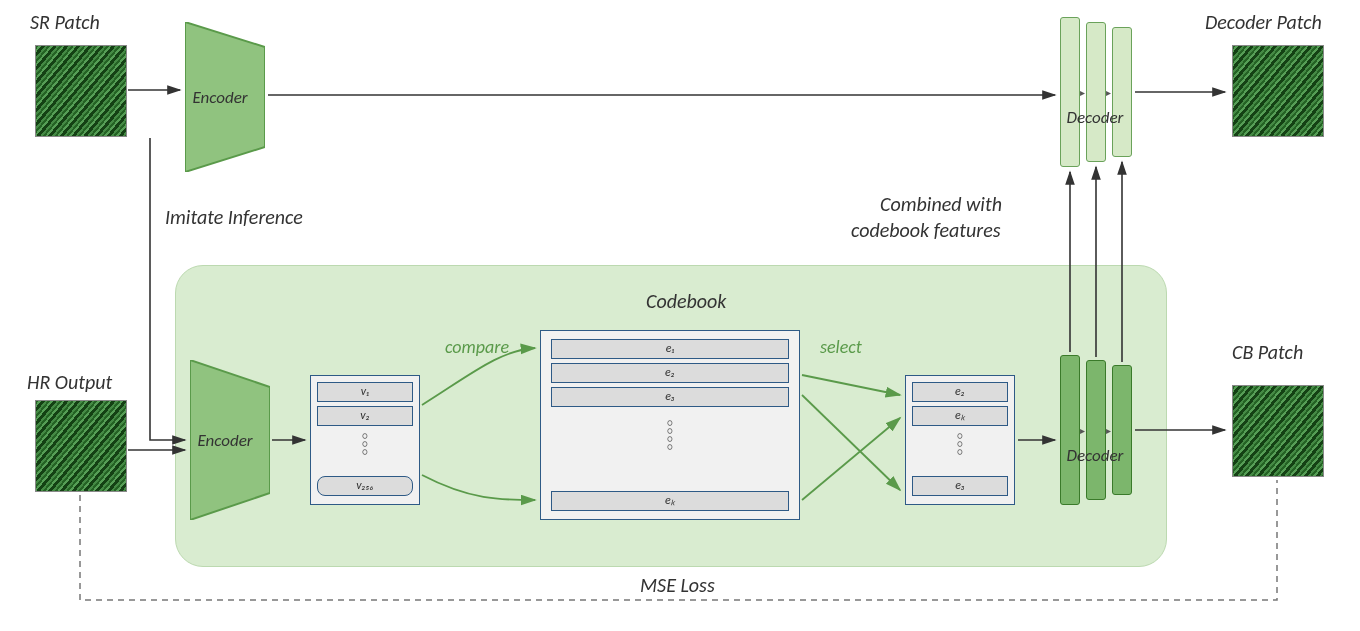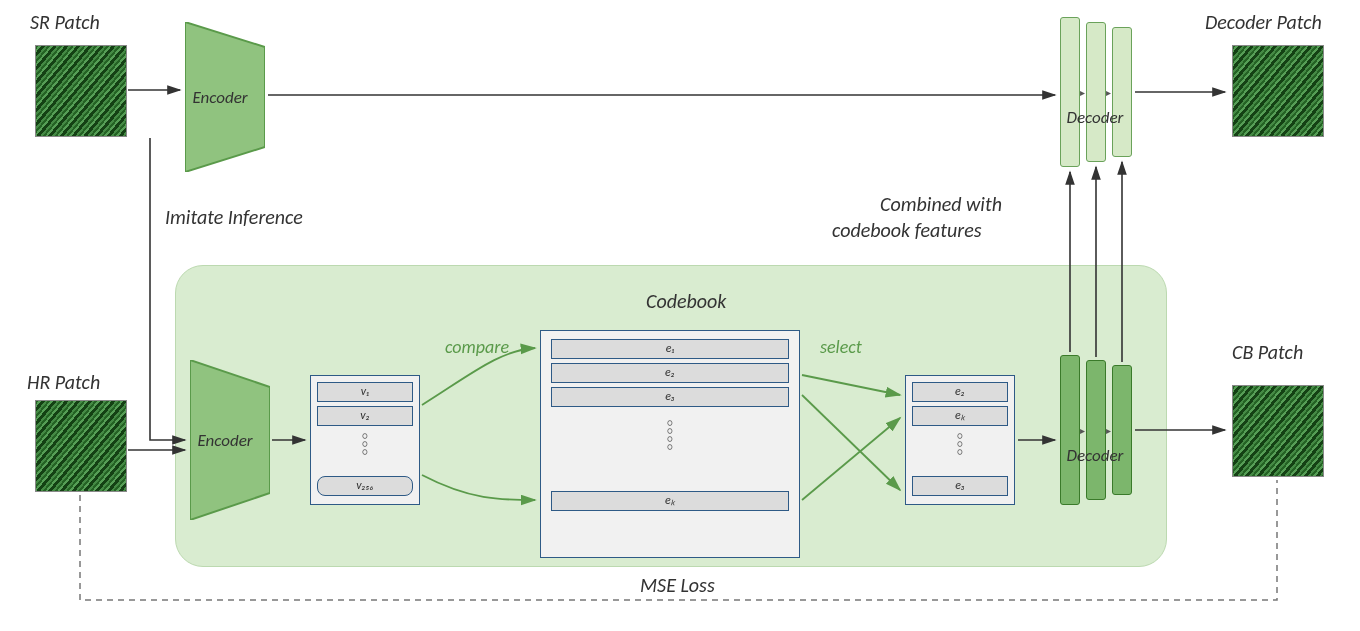--- a/index.html
+++ b/index.html
@@ -140,21 +140,21 @@
     width: 1360px; height: 631px;
     pointer-events: none;
   }
 </style>
 </head>
 <body>
 
 <div class="stage">
 
   <div class="label" style="left:30px; top:10px;">SR Patch</div>
-  <div class="label" style="left:27px; top:370px;">HR Patch</div>
+  <div class="label" style="left:27px; top:370px;">HR Output</div>
   <div class="label" style="left:1205px; top:10px;">Decoder Patch</div>
   <div class="label" style="left:1232px; top:340px;">CB Patch</div>
 
   <div class="patch" style="left:35px; top:45px;">
       <div class="leaf"></div>
     </div>
   <div class="patch" style="left:35px; top:400px;">
       <div class="leaf"></div>
     </div>
   <div class="patch" style="left:1232px; top:45px;">
@@ -190,21 +190,21 @@
         <span>○</span>
         <span>○</span>
       </div>
     <div class="slot" style="top:100px;border-radius:8px;">v₂₅₆</div>
   </div>
 
   <div class="label small" style="left:445px; top:336px; color:#5a9a4a;">compare</div>
 
   <div class="label" style="left:630px; top:289px;margin-left:16px;">Codebook</div>
 
-  <div class="cbookbox" style="left:540px; top:330px; width:260px; height:228px;">
+  <div class="cbookbox" style="left:540px; top:330px; width:260px; height:190px;">
     <div class="slot" style="top:8px;">e₁</div>
     <div class="slot" style="top:32px;">e₂</div>
     <div class="slot" style="top:56px;">e₃</div>
     <div class="dots" style="top:88px;">
         <span>○</span>
         <span>○</span>
         <span>○</span>
         <span>○</span>
       </div>
     <div class="slot" style="top:160px;">eₖ</div>
@@ -235,21 +235,21 @@
   <div class="decoder dbot" style="left:1060px; top:360px;">
     <div class="dslab d1"></div>
     <div class="dslab d2"></div>
     <div class="dslab d3"></div>
     <span class="mini-arrow" style="left:20px;">▸</span>
     <span class="mini-arrow" style="left:46px;">▸</span>
     <div class="dec-label" style="top:95px; left:35px;">Decoder</div>
   </div>
 
   <div class="label" style="left:880px; top:192px; text-align:left;">Combined with</div>
-  <div class="label" style="left:832px; top:218px; text-align:right;">codebook features</div>
+  <div class="label" style="left:851px; top:218px; text-align:right;">codebook features</div>
 
   <div class="label" style="left:640px; top:573px;">MSE Loss</div>
 
   <svg class="overlay">
     <defs>
       <marker id="arr-k" markerWidth="10" markerHeight="10" refX="8" refY="3" orient="auto">
         <path d="M0,0 L9,3 L0,6 Z" fill="#333"></path>
       </marker>
       <marker id="arr-g" markerWidth="10" markerHeight="10" refX="8" refY="3" orient="auto">
         <path d="M0,0 L9,3 L0,6 Z" fill="#5a9a4a"></path>

